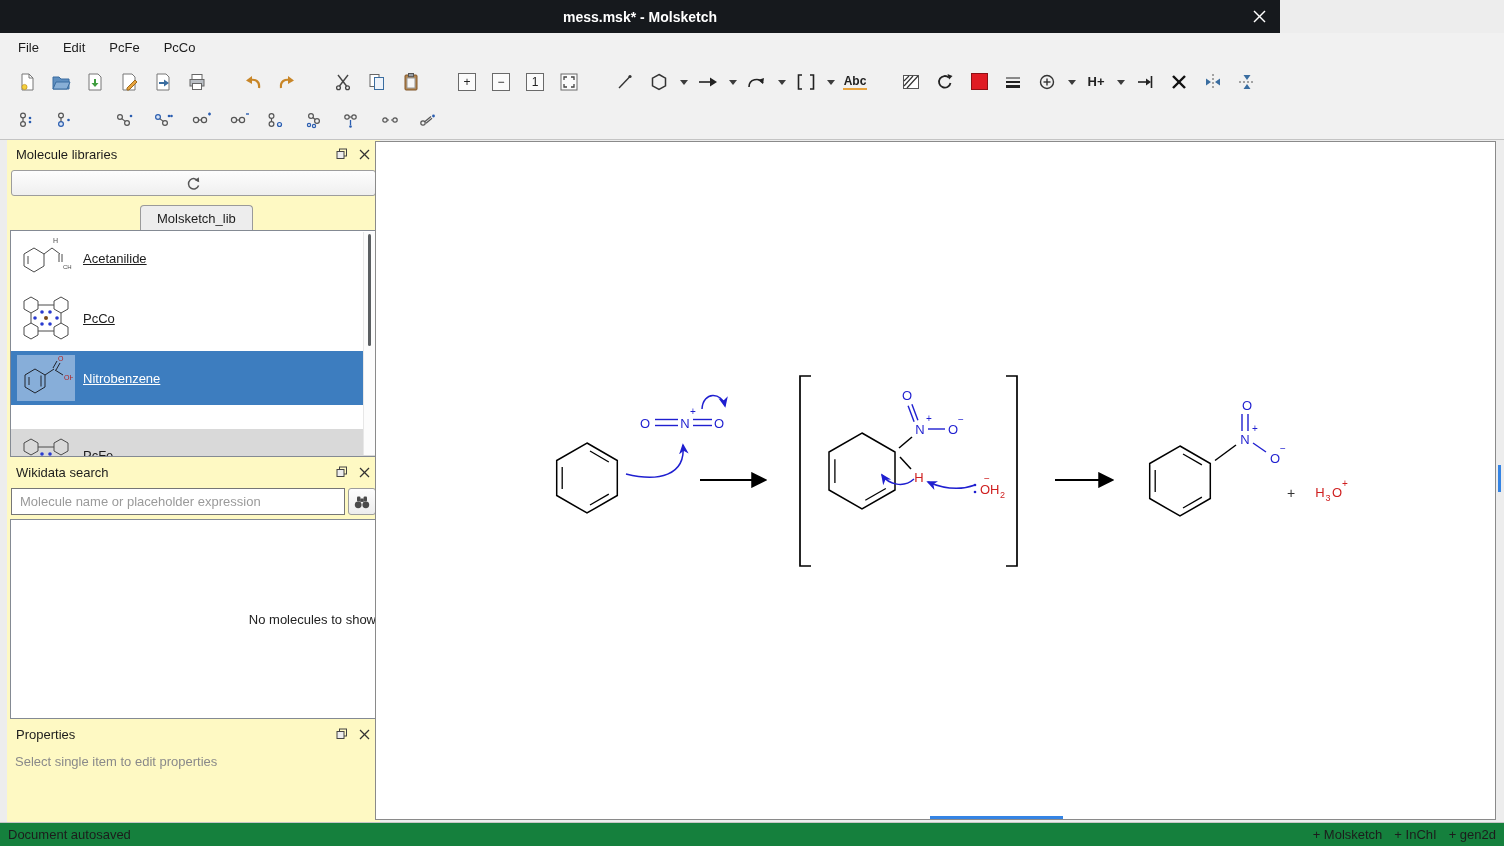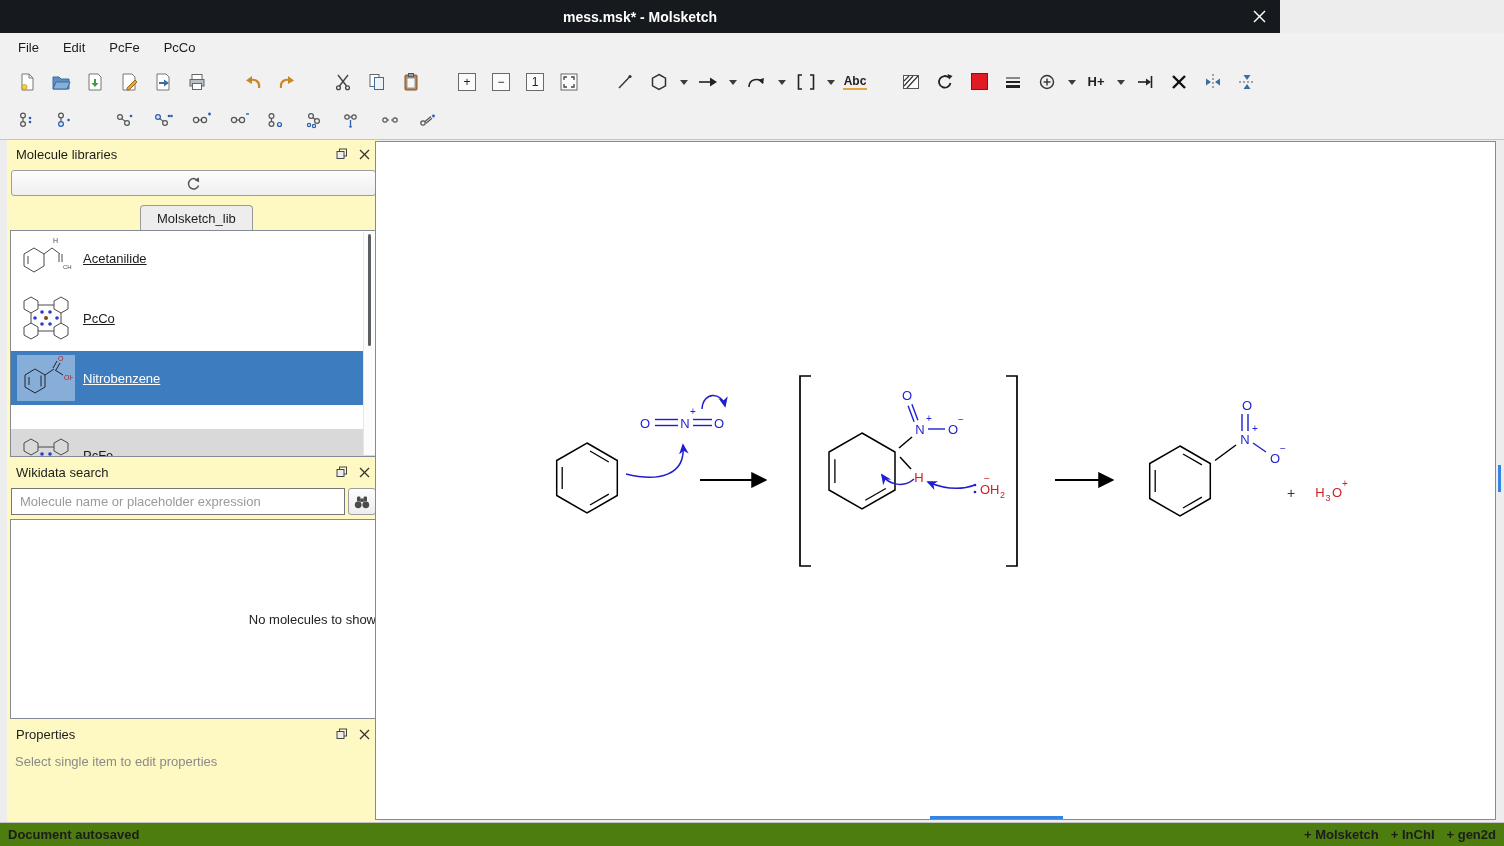--- a/index.html
+++ b/index.html
@@ -71,22 +71,22 @@
   .wikilist .empty { color:#222; }
 
   .props-empty { padding:9px 8px; color:#8a8a8a; }
 
   
   .canvas { position:absolute; left:375px; top:141px; width:1121px; height:679px; background:#fff; border:1px solid #8a8a8a; }
   .hthumb { position:absolute; left:930px; top:816px; width:133px; height:3px; background:#3584e4; }
   .vthumb { position:absolute; left:1498px; top:465px; width:3px; height:27px; background:#3584e4; }
 
   
-  .statusbar { position:absolute; left:0; top:822px; width:1504px; height:24px; background:#4d7c0f;
-    border-top:1px solid #c6c6c6; display:flex; align-items:center; justify-content:space-between; padding:0 8px;font-weight:bold; }
+  .statusbar { position:absolute; left:0; top:822px; width:1504px; height:24px; background:#15803d;
+    border-top:1px solid #c6c6c6; display:flex; align-items:center; justify-content:space-between; padding:0 8px; }
   .statusbar .right { display:flex; gap:12px; }
 
   svg { display:block; }
 </style>
 </head>
 <body>
 
 <div class="titlebar">
   <span>mess.msk* - Molsketch</span>
   <span class="close">

